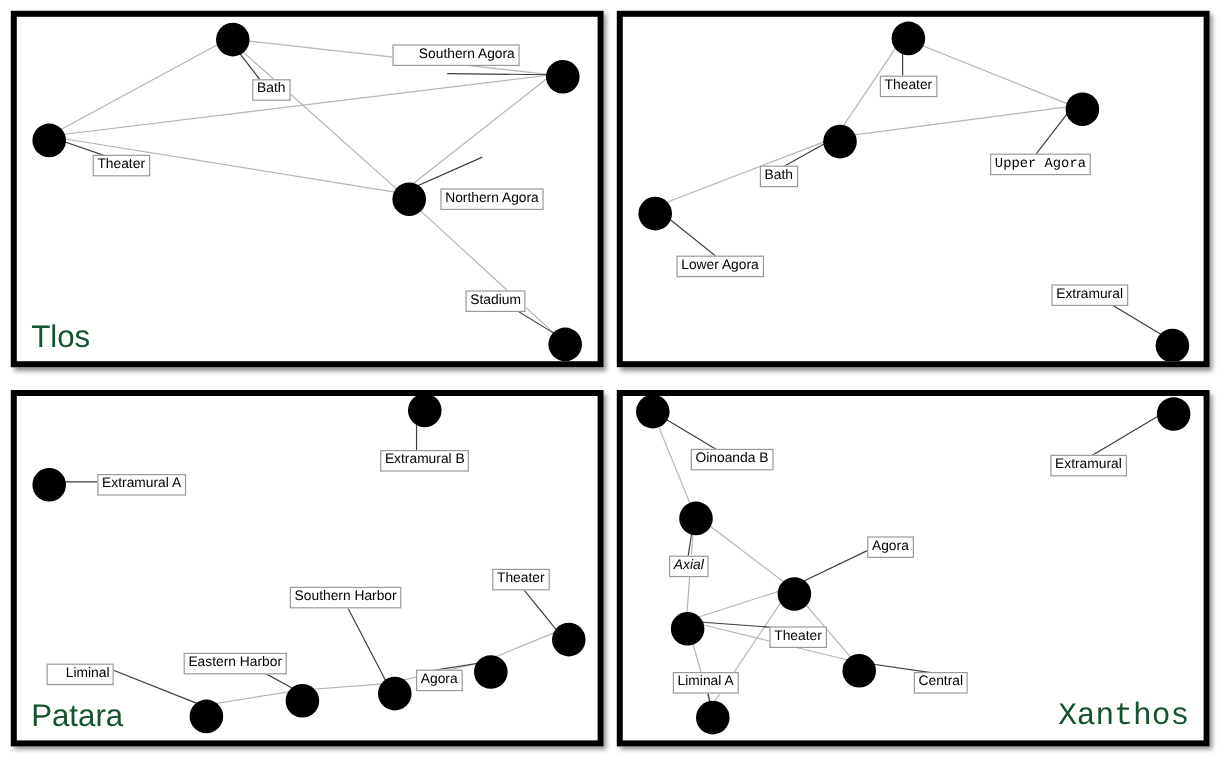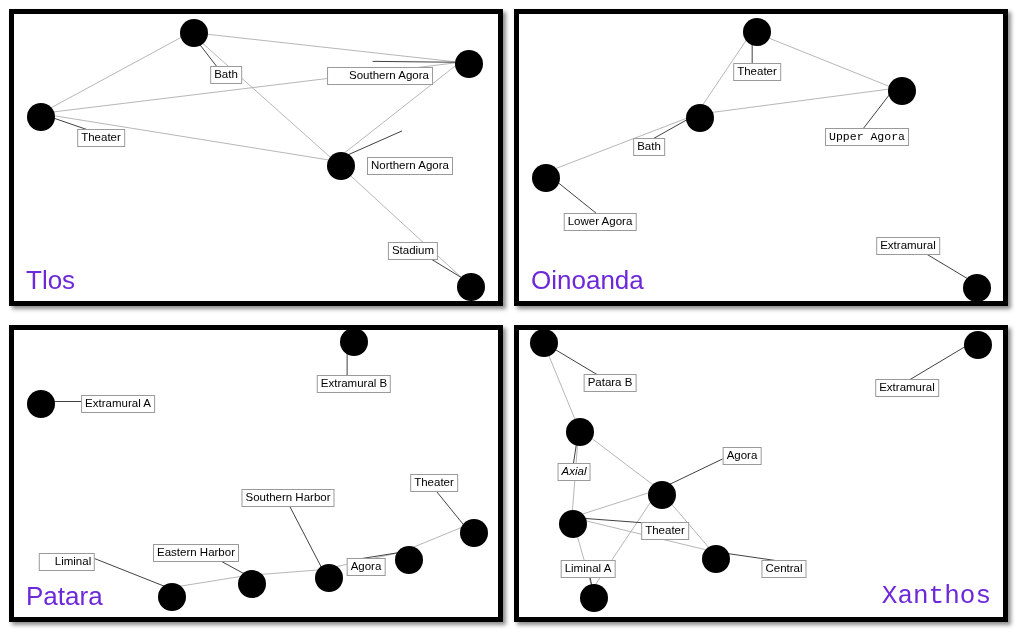--- a/index.html
+++ b/index.html
@@ -37,21 +37,21 @@
   .panel-canvas svg {
     display: block;
     width: 100%;
     height: 100%;
   }
   .panel-title {
     position: absolute;
     font-family: "Liberation Sans", sans-serif;
     font-size: 26px;
     font-weight: 400;
-    color: #6d28d9;
+    color: #14532d;
     letter-spacing: 0px;
     white-space: nowrap;
     line-height: 1;
   }
   .title-bl { left: 12px; bottom: 8px; }
   .title-br { right: 12px; bottom: 8px; font-family: Liberation Mono, monospace; }
 
   .node {
     position: absolute;
     border-radius: 50%;
@@ -96,21 +96,21 @@
             <line x1="457" y1="273" x2="399" y2="237" stroke="#3c3c3c" stroke-width="1"></line>
           </g>
         </svg>
       </div>
       <div class="node" style="left: 180px; top: 19px; width: 28px; height: 28px; background: rgb(0, 0, 0);"></div>
       <div class="node" style="left: 455px; top: 50px; width: 28px; height: 28px; background: rgb(0, 0, 0);"></div>
       <div class="node" style="left: 27px; top: 103px; width: 28px; height: 28px; background: rgb(0, 0, 0);"></div>
       <div class="node" style="left: 327px; top: 152px; width: 28px; height: 28px; background: rgb(0, 0, 0);"></div>
       <div class="node" style="left: 457px; top: 273px; width: 28px; height: 28px; background: rgb(0, 0, 0);"></div>
       <div class="node-label" style="left: 212px; top: 61px;">Bath</div>
-      <div class="node-label" style="left: 366px; top: 62px; padding-left: 21px;">Southern Agora</div>
+      <div class="node-label" style="left: 366px; top: 32px; padding-left: 21px;">Southern Agora</div>
       <div class="node-label" style="left: 87px; top: 124px;">Theater</div>
       <div class="node-label" style="left: 396px; top: 136px; margin-top: 16px;">Northern Agora</div>
       <div class="node-label" style="left: 399px; top: 237px; text-align: right;">Stadium</div>
       <div class="panel-title title-bl">Tlos</div>
     </div>
     <div class="panel" style="left: 514px; top: 9px; width: 494px; height: 297px;">
       <div class="panel-canvas">
         <svg viewBox="0 0 494 297" preserveAspectRatio="none">
           <g>
             <line x1="238" y1="18" x2="181" y2="104" stroke="#b4b4b4" stroke-width="1"></line>
@@ -130,21 +130,20 @@
       <div class="node" style="left: 238px; top: 18px; width: 28px; height: 28px; background: rgb(0, 0, 0);"></div>
       <div class="node" style="left: 383px; top: 77px; width: 28px; height: 28px; background: rgb(0, 0, 0);"></div>
       <div class="node" style="left: 181px; top: 104px; width: 28px; height: 28px; background: rgb(0, 0, 0);"></div>
       <div class="node" style="left: 27px; top: 164px; width: 28px; height: 28px; background: rgb(0, 0, 0);"></div>
       <div class="node" style="left: 458px; top: 274px; width: 28px; height: 28px; background: rgb(0, 0, 0);"></div>
       <div class="node-label" style="left: 238px; top: 58px;">Theater</div>
       <div class="node-label" style="left: 348px; top: 123px; font-family: Liberation Mono, monospace;">Upper Agora</div>
       <div class="node-label" style="left: 130px; top: 133px;">Bath</div>
       <div class="node-label" style="left: 81px; top: 208px;">Lower Agora</div>
       <div class="node-label" style="left: 389px; top: 232px;">Extramural</div>
-      <div class="panel-title title-bl">Oinoanda</div>
     </div>
     <div class="panel" style="left: 9px; top: 325px; width: 494px; height: 297px;">
       <div class="panel-canvas">
         <svg viewBox="0 0 494 297" preserveAspectRatio="none">
           <g>
             <line x1="158" y1="267" x2="238" y2="254" stroke="#b4b4b4" stroke-width="1"></line>
             <line x1="238" y1="254" x2="315" y2="248" stroke="#b4b4b4" stroke-width="1"></line>
             <line x1="315" y1="248" x2="395" y2="230" stroke="#b4b4b4" stroke-width="1"></line>
             <line x1="395" y1="230" x2="460" y2="203" stroke="#b4b4b4" stroke-width="1"></line>
           </g>
@@ -199,21 +198,21 @@
           </g>
         </svg>
       </div>
       <div class="node" style="left: 25px; top: 13px; width: 28px; height: 28px; background: rgb(0, 0, 0);"></div>
       <div class="node" style="left: 459px; top: 15px; width: 28px; height: 28px; background: rgb(0, 0, 0);"></div>
       <div class="node" style="left: 61px; top: 102px; width: 28px; height: 28px; background: rgb(0, 0, 0);"></div>
       <div class="node" style="left: 143px; top: 165px; width: 28px; height: 28px; background: rgb(0, 0, 0);"></div>
       <div class="node" style="left: 54px; top: 194px; width: 28px; height: 28px; background: rgb(0, 0, 0);"></div>
       <div class="node" style="left: 197px; top: 229px; width: 28px; height: 28px; background: rgb(0, 0, 0);"></div>
       <div class="node" style="left: 75px; top: 268px; width: 28px; height: 28px; background: rgb(0, 0, 0);"></div>
-      <div class="node-label" style="left: 91px; top: 53px;">Patara B</div>
+      <div class="node-label" style="left: 91px; top: 53px;">Oinoanda B</div>
       <div class="node-label" style="left: 388px; top: 58px;">Extramural</div>
       <div class="node-label" style="left: 55px; top: 142px; font-style: italic;">Axial</div>
       <div class="node-label" style="left: 223px; top: 126px;">Agora</div>
       <div class="node-label" style="left: 146px; top: 201px;">Theater</div>
       <div class="node-label" style="left: 265px; top: 239px;">Central</div>
       <div class="node-label" style="left: 69px; top: 239px;">Liminal A</div>
       <div class="panel-title title-br">Xanthos</div>
     </div>
   </div>
 

